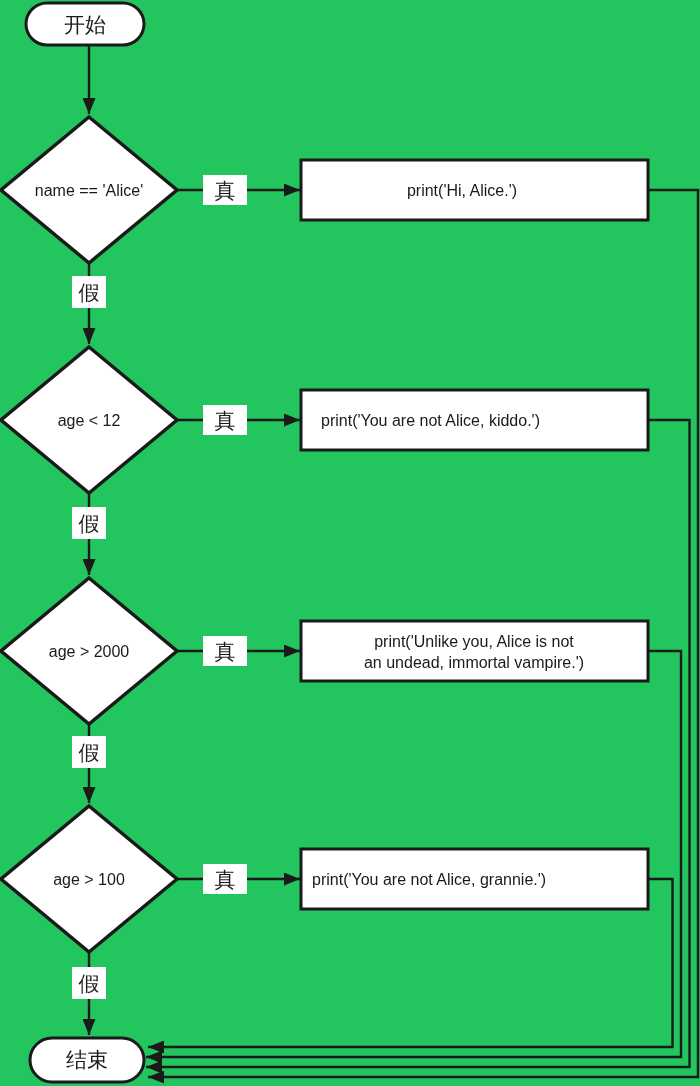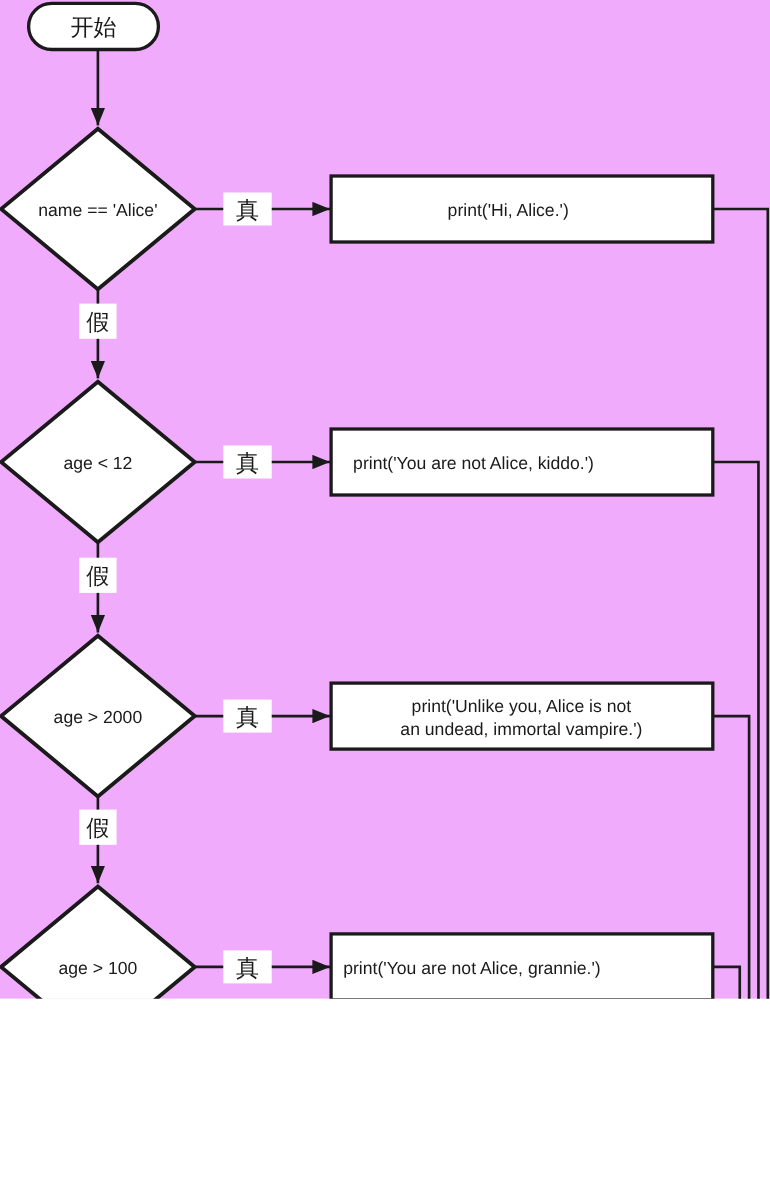--- a/index.html
+++ b/index.html
@@ -3,22 +3,22 @@
 <meta charset="utf-8">
 <style>
   html, body {
     margin: 0;
     padding: 0;
     background: #ffffff;
   }
   .canvas {
     position: relative;
     width: 700px;
-    height: 908px;
-    background: #f0abfc;
+    height: 1086px;
+    background: #22c55e;
     font-family: "Liberation Sans", "DejaVu Sans", sans-serif;
   }
   svg { display: block; }
   .shape {
     fill: #ffffff;
     stroke: #1a1a1a;
     stroke-width: 3;
   }
   .diamond {
     fill: #ffffff;

